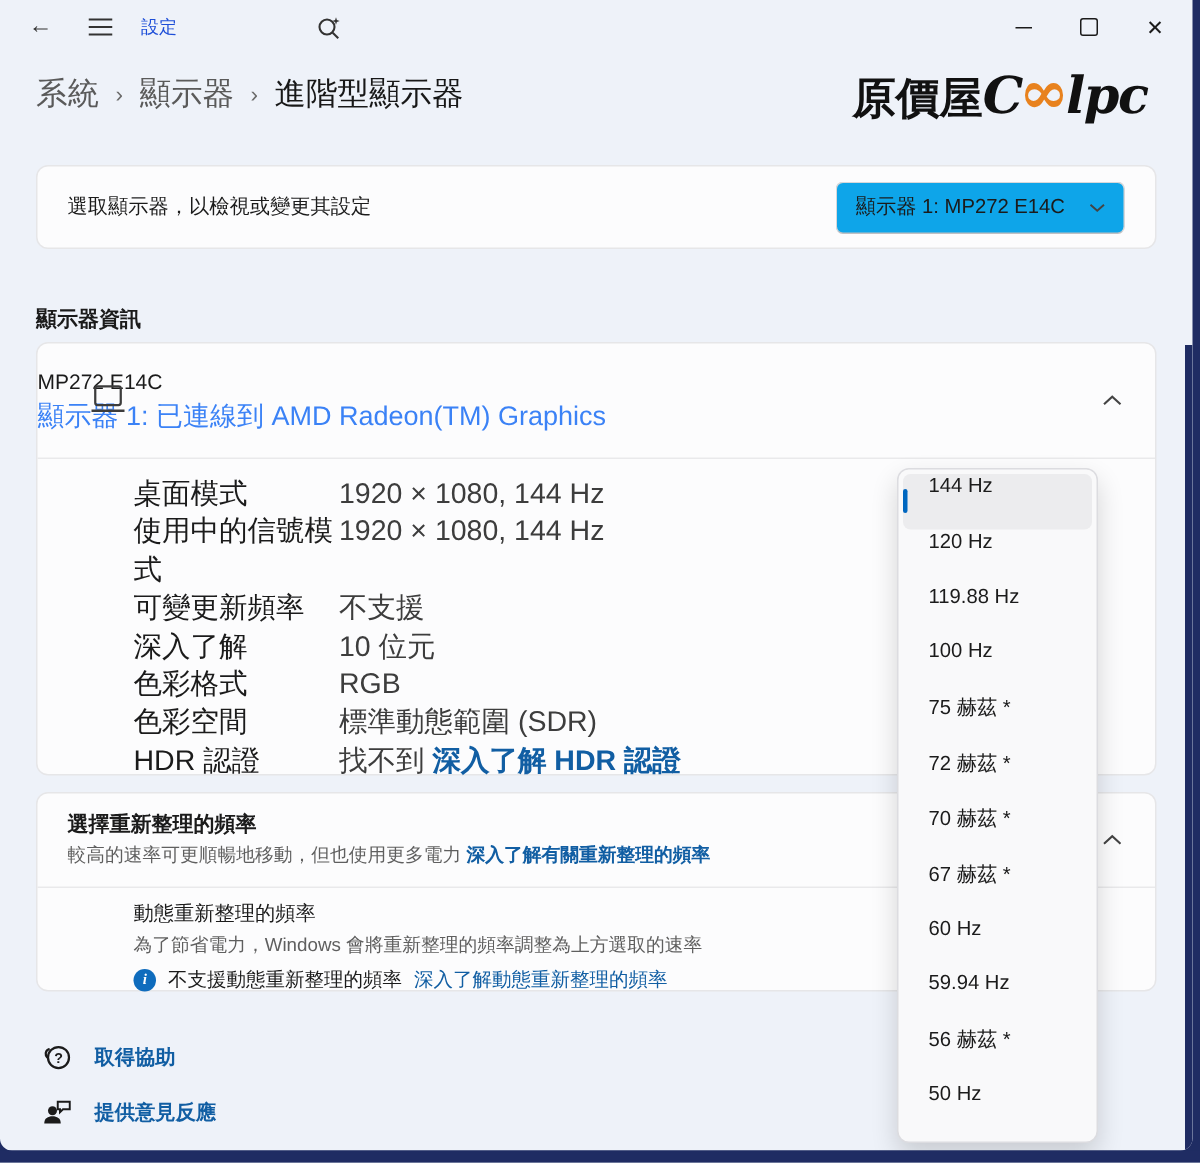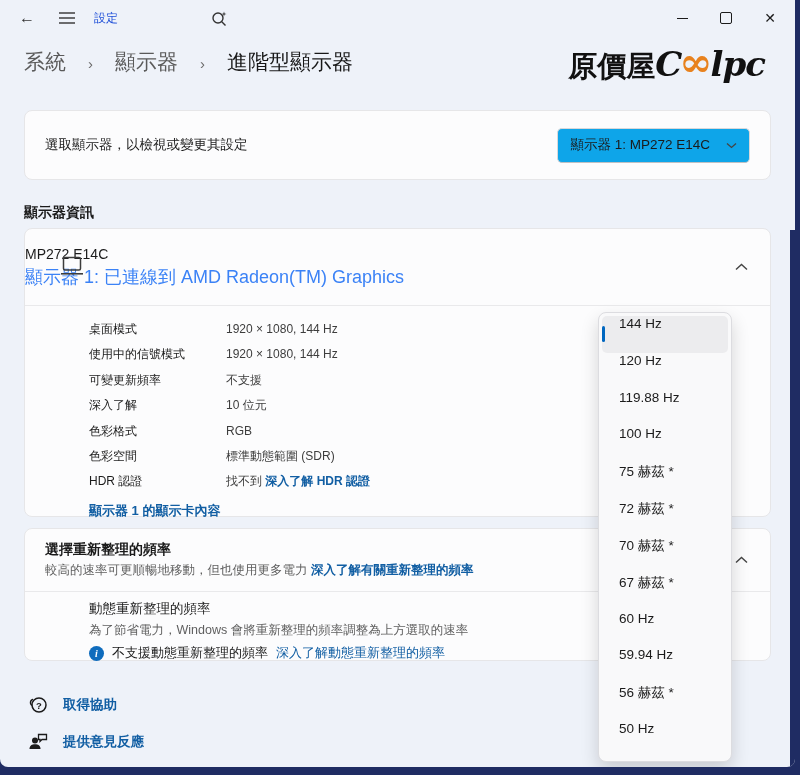--- a/index.html
+++ b/index.html
@@ -22,52 +22,52 @@
   .back{margin-left:12px;font-size:16px;}
   .hamburger{margin-left:10px;}
   .app-name{font-size:12px;color:#1d4ed8;margin-left:12px;}
   .search-ic{margin-left:86px;}
   .win-controls{margin-left:auto;display:flex;margin-right:3px;}
   .win-btn{width:44px;height:30px;display:flex;align-items:center;justify-content:center;color:#1b1b1b;}
   .min-glyph{display:block;width:11px;height:1px;background:#1b1b1b;}
   .max-glyph{display:block;width:10px;height:10px;border:1px solid #1b1b1b;border-radius:2px;}
   .close-glyph{font-size:14px;line-height:1;}
   
-  .breadcrumb{position:absolute;left:24px;top:48px;display:flex;align-items:center;gap:22px;font-size:21px;justify-content:flex-end;}
+  .breadcrumb{position:absolute;left:24px;top:48px;display:flex;align-items:center;gap:11px;font-size:21px;justify-content:flex-end;}
   .crumb{color:#5a5a5a;}
   .crumb.current{color:#181818;}
   .crumb-sep{color:#6b6b6b;font-size:15px;padding-top:2px;}
   
   .logo{position:absolute;top:44px;right:30px;display:flex;align-items:baseline;white-space:nowrap;}
   .logo-zh{font-family:"DejaVu Serif","Liberation Serif",serif;font-weight:700;font-size:29px;color:#111;}
   .logo-lat{font-family:"DejaVu Serif","Liberation Serif",serif;font-style:italic;font-weight:700;font-size:34px;color:#111;letter-spacing:-1px;}
   .logo-inf{font-family:"DejaVu Serif","Liberation Serif",serif;font-style:normal;font-weight:700;font-size:40px;color:#e8821e;line-height:0;margin:0 -2px;}
   
   .card{
     position:absolute;left:24px;width:747px;background:#fcfcfd;
     border:1px solid #e6e6e8;border-radius:8px;box-sizing:border-box;
   }
-  .card1{top:110px;height:70px;display:flex;align-items:center;justify-content:space-between;padding:0 20px;}
+  .card1{top:110px;height:56px;display:flex;align-items:center;justify-content:space-between;padding:0 20px;}
   .card1-label{font-size:13.5px;}
   .combobox{
     display:flex;align-items:center;gap:16px;height:33px;padding:0 12px 0 12px;
     background:#0ea5e9;border:1px solid #d8d8da;border-bottom-color:#c0c0c3;border-radius:5px;
     font-size:13.5px;color:#1b1b1b;
   }
   .section-title{position:absolute;left:24px;top:204px;font-size:14px;font-weight:700;}
   .card2{top:228px;height:289px;}
   .card-header{display:flex;align-items:center;height:76px;position:relative;}
   .hdr-icon{position:absolute;left:34px;top:26px;}
   .hdr-text{display:flex;flex-direction:column;gap:3px;justify-content:center;}
   .hdr-title{font-size:14px;}
   .hdr-sub{font-size:18px;color:#3b82f6;}
   .chev{position:absolute;right:22px;top:50%;transform:translateY(-50%);}
   .divider{height:1px;background:#e9e9eb;margin:0;}
   .props{padding:11px 0 4px 64px;}
-  .prop-row{display:flex;font-size:12px;line-height:25.4px;}
+  .prop-row{display:flex;font-size:19px;line-height:25.4px;}
   .prop-label{width:137px;color:#1b1b1b;flex:none;}
   .prop-value{color:#3d3d3d;}
   a.inline-link{color:#115ea3;text-decoration:none;cursor:pointer;}
   a.inline-link.strong{font-weight:700;}
   .adapter-link{display:inline-block;margin:3px 0 0 64px;font-size:13px;font-weight:700;color:#115ea3;text-decoration:none;padding-bottom:14px;}
   .card3{top:528px;height:133px;}
   .card3-header{height:62px;position:relative;display:flex;flex-direction:column;justify-content:center;padding-left:20px;gap:3px;}
   .card3-title{font-size:14px;font-weight:700;}
   .card3-sub{font-size:12.5px;color:#5f5f5f;}
   .dyn{padding:8px 0 0 64px;}

